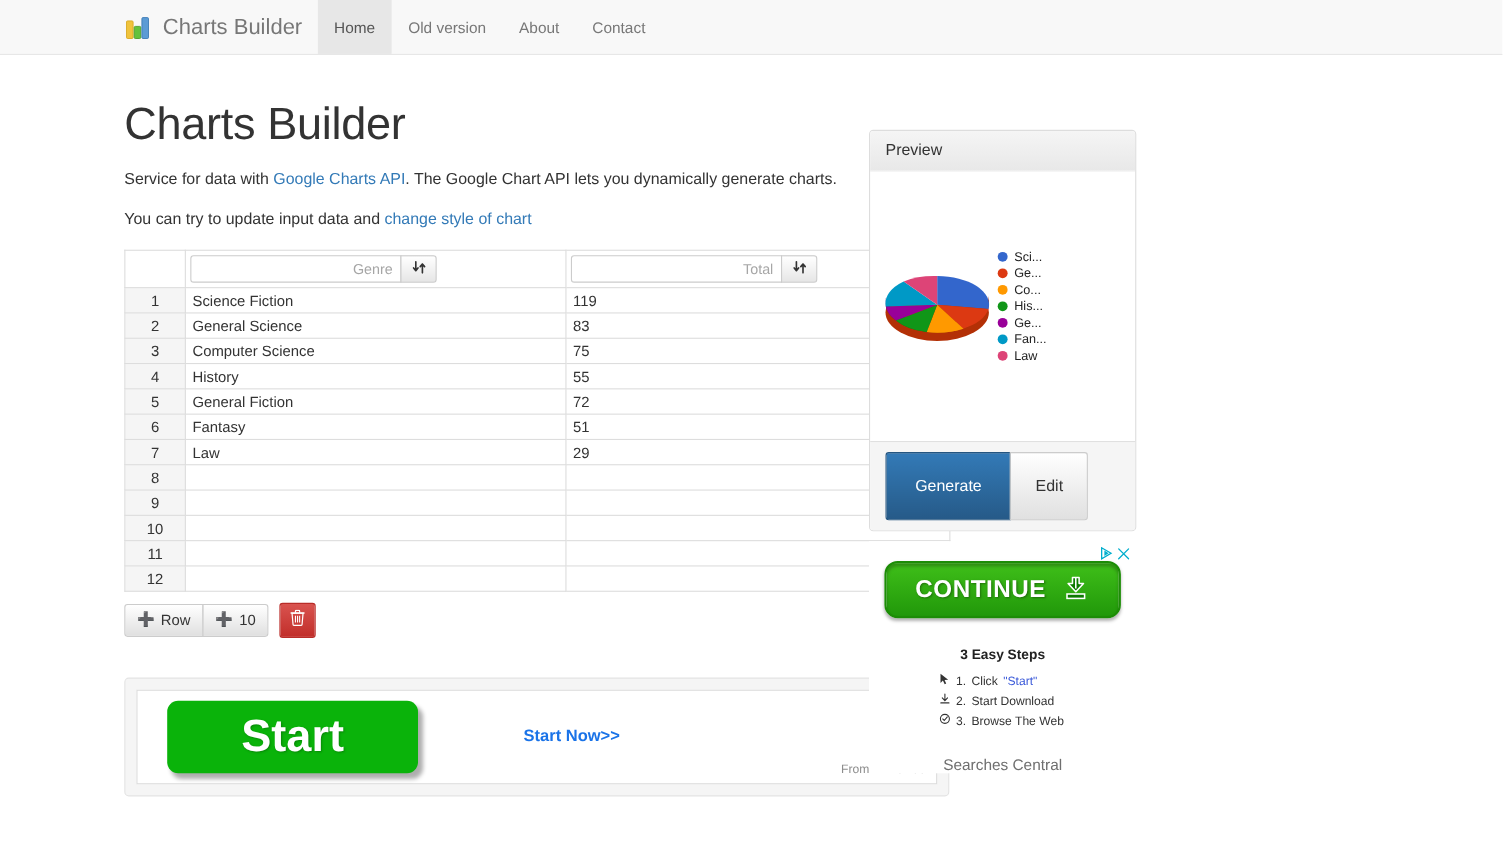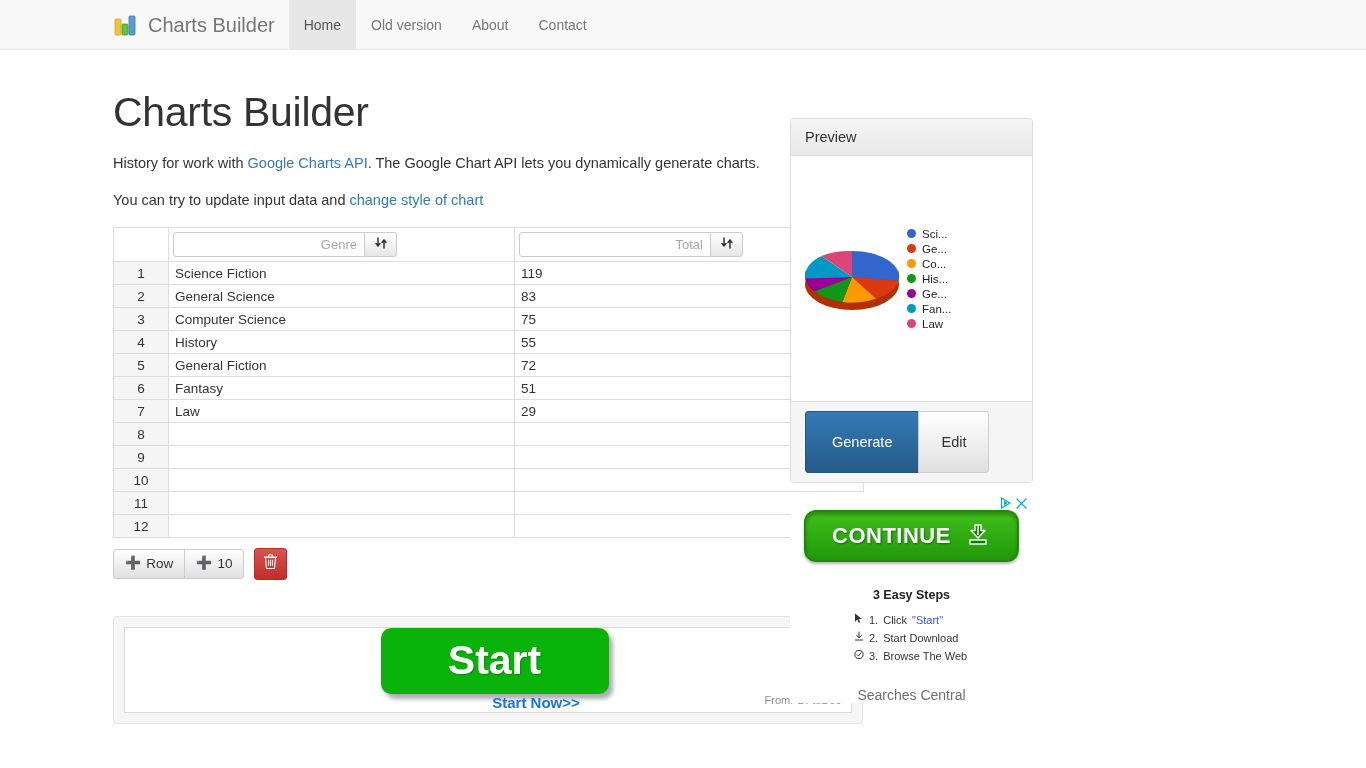--- a/index.html
+++ b/index.html
@@ -192,21 +192,20 @@
     padding: 10px;
   }
   .ad-wide-inner {
     background: #ffffff;
     border: 1px solid #dcdcdc;
     height: 86px;
     display: flex;
     align-items: center;
     position: relative;
     padding: 0 14px;
-    flex-direction: column;
   }
   .ad-start-btn {
     width: 228px; height: 66px;
     background: #0ab30a;
     border-radius: 10px;
     display: flex; align-items: center; justify-content: center;
     color: #ffffff;
     font-size: 41px;
     font-weight: bold;
     font-family: "Liberation Sans", sans-serif;
@@ -358,21 +357,21 @@
   </div>
 </div>
 
 <div class="page">
 
   <div class="main-col">
 
     <h1 class="page-title">Charts Builder</h1>
 
     <p class="lede">
-      <span>History for work with </span><a class="link" href="#">Google Charts API</a><span>. The Google Chart API lets you dynamically generate charts.</span>
+      <span>Service for data with </span><a class="link" href="#">Google Charts API</a><span>. The Google Chart API lets you dynamically generate charts.</span>
     </p>
 
     <p class="lede">
       <span>You can try to update input data and </span><a class="link" href="#">change style of chart</a>
     </p>
 
 
     <table class="data-table">
       <colgroup>
         <col class="col-num">

